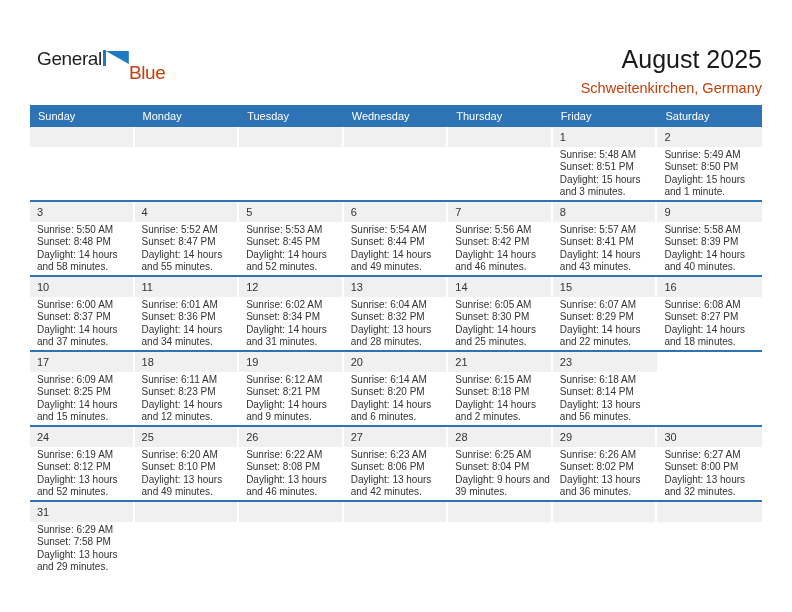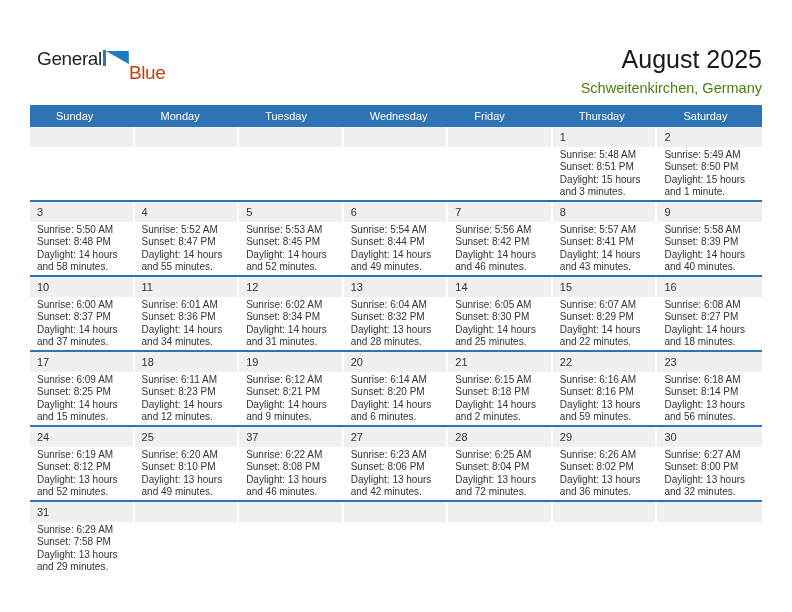--- a/index.html
+++ b/index.html
@@ -15,26 +15,26 @@
   .logo{position:absolute;left:7px;top:50px;width:120px;}
   .logo-row1{display:flex;align-items:flex-start;height:17px;}
   .logo-general{font-size:19px;color:#231f20;letter-spacing:-0.4px;line-height:17px;}
   .logo-bar{width:3px;height:16px;background:#1e7bc2;margin-left:1px;}
   .logo-triangle{width:23px;height:13px;background:#1e7bc2;margin-top:1px;
     clip-path:polygon(0 0,100% 0,100% 100%);}
   .logo-blue{font-size:19px;color:#c2410c;letter-spacing:-0.4px;margin-left:92px;margin-top:-3px;line-height:18px;}
 
   .titleblock{position:absolute;right:0;top:45px;text-align:right;}
   .title{font-size:25px;color:#1a1a1a;line-height:28px;}
-  .subtitle{font-size:14.5px;color:#4d7c0f;margin-top:7px;}
+  .subtitle{font-size:14.5px;color:#c2410c;margin-top:7px;}
 
   
   .calendar{position:absolute;left:0;top:105px;width:732px;}
   .weekday-row{display:grid;grid-template-columns:repeat(7,1fr);background:#2e74b5;height:22px;}
-  .weekday-cell{color:#ffffff;font-size:11px;line-height:22px;padding-left:8px;overflow:hidden;white-space:nowrap;margin-left:18px;}
+  .weekday-cell{color:#ffffff;font-size:11px;line-height:22px;padding-left:8px;overflow:hidden;white-space:nowrap;}
 
   .week{border-top:2px solid #2e74b5;display:grid;grid-template-columns:repeat(7,1fr);}
   .week:first-child{border-top:none;}
   .cell{min-width:0;}
   .band{background:#f0f0f0;height:20px;font-size:11px;line-height:20px;
     padding-left:7px;color:#333333;border-right:2px solid #ffffff;}
   .cell:last-child .band{border-right:none;}
   .body{height:51px;padding:2px 3px 0 7px;font-size:10px;line-height:12.3px;color:#333333;}
   .body div{max-width:95px;}
 </style>
@@ -56,22 +56,22 @@
     <div class="title">August 2025</div>
     <div class="subtitle">Schweitenkirchen, Germany</div>
   </div>
 
   <div class="calendar">
     <div class="weekday-row">
       <div class="weekday-cell">Sunday</div>
       <div class="weekday-cell">Monday</div>
       <div class="weekday-cell">Tuesday</div>
       <div class="weekday-cell">Wednesday</div>
+      <div class="weekday-cell">Thursday</div>
       <div class="weekday-cell">Friday</div>
-      <div class="weekday-cell">Thursday</div>
       <div class="weekday-cell">Saturday</div>
     </div>
     <div id="weeks">
         <div class="week">
           <div class="cell">
             <div class="band"></div>
             <div class="body"></div>
           </div>
           <div class="cell">
             <div class="band"></div>
@@ -257,28 +257,20 @@
           </div>
           <div class="cell">
             <div class="band">21</div>
             <div class="body">
               <div>Sunrise: 6:15 AM</div>
               <div>Sunset: 8:18 PM</div>
               <div>Daylight: 14 hours and 2 minutes.</div>
             </div>
           </div>
           <div class="cell">
-            <div class="band">22</div>
-            <div class="body">
-              <div>Sunrise: 6:16 AM</div>
-              <div>Sunset: 8:16 PM</div>
-              <div>Daylight: 13 hours and 59 minutes.</div>
-            </div>
-          </div>
-          <div class="cell">
             <div class="band">23</div>
             <div class="body">
               <div>Sunrise: 6:18 AM</div>
               <div>Sunset: 8:14 PM</div>
               <div>Daylight: 13 hours and 56 minutes.</div>
             </div>
           </div>
         </div>
         <div class="week">
           <div class="cell">
@@ -291,41 +283,41 @@
           </div>
           <div class="cell">
             <div class="band">25</div>
             <div class="body">
               <div>Sunrise: 6:20 AM</div>
               <div>Sunset: 8:10 PM</div>
               <div>Daylight: 13 hours and 49 minutes.</div>
             </div>
           </div>
           <div class="cell">
-            <div class="band">37</div>
+            <div class="band">26</div>
             <div class="body">
               <div>Sunrise: 6:22 AM</div>
               <div>Sunset: 8:08 PM</div>
               <div>Daylight: 13 hours and 46 minutes.</div>
             </div>
           </div>
           <div class="cell">
             <div class="band">27</div>
             <div class="body">
               <div>Sunrise: 6:23 AM</div>
               <div>Sunset: 8:06 PM</div>
               <div>Daylight: 13 hours and 42 minutes.</div>
             </div>
           </div>
           <div class="cell">
             <div class="band">28</div>
             <div class="body">
               <div>Sunrise: 6:25 AM</div>
               <div>Sunset: 8:04 PM</div>
-              <div>Daylight: 13 hours and 72 minutes.</div>
+              <div>Daylight: 9 hours and 39 minutes.</div>
             </div>
           </div>
           <div class="cell">
             <div class="band">29</div>
             <div class="body">
               <div>Sunrise: 6:26 AM</div>
               <div>Sunset: 8:02 PM</div>
               <div>Daylight: 13 hours and 36 minutes.</div>
             </div>
           </div>

